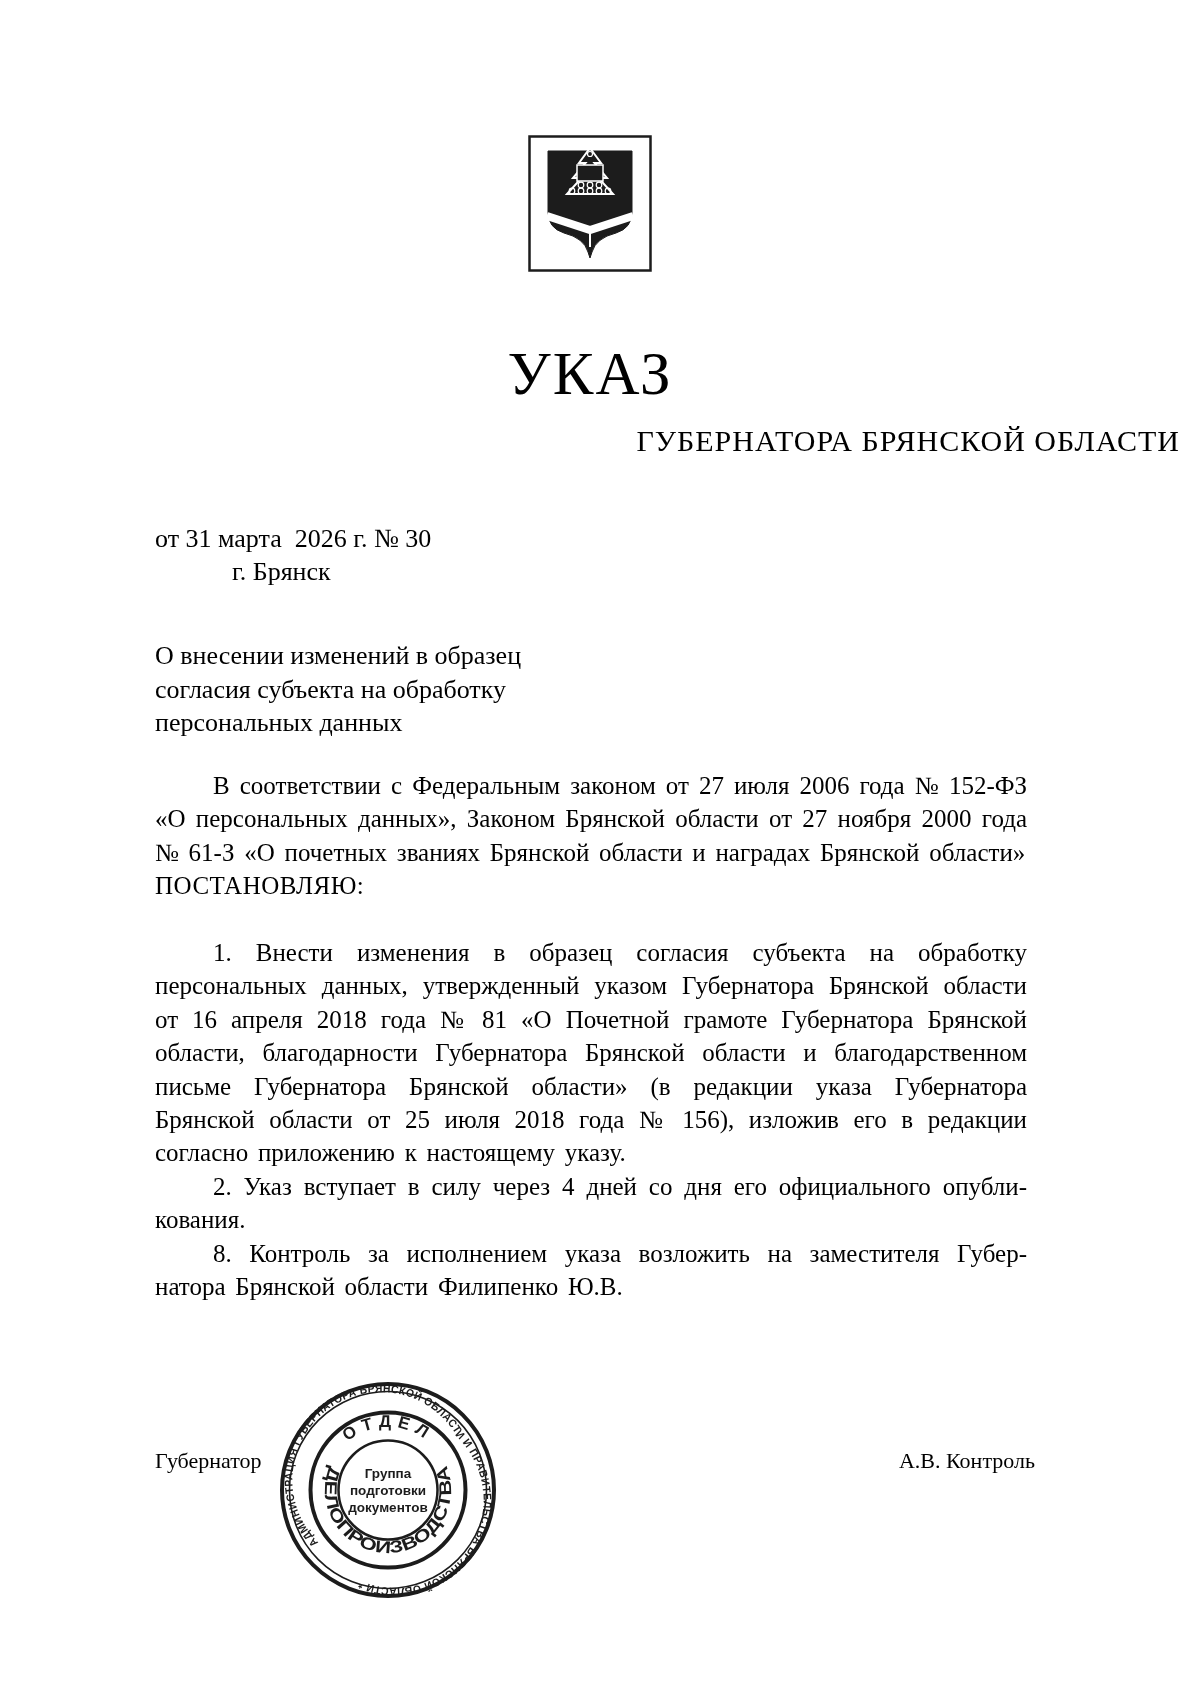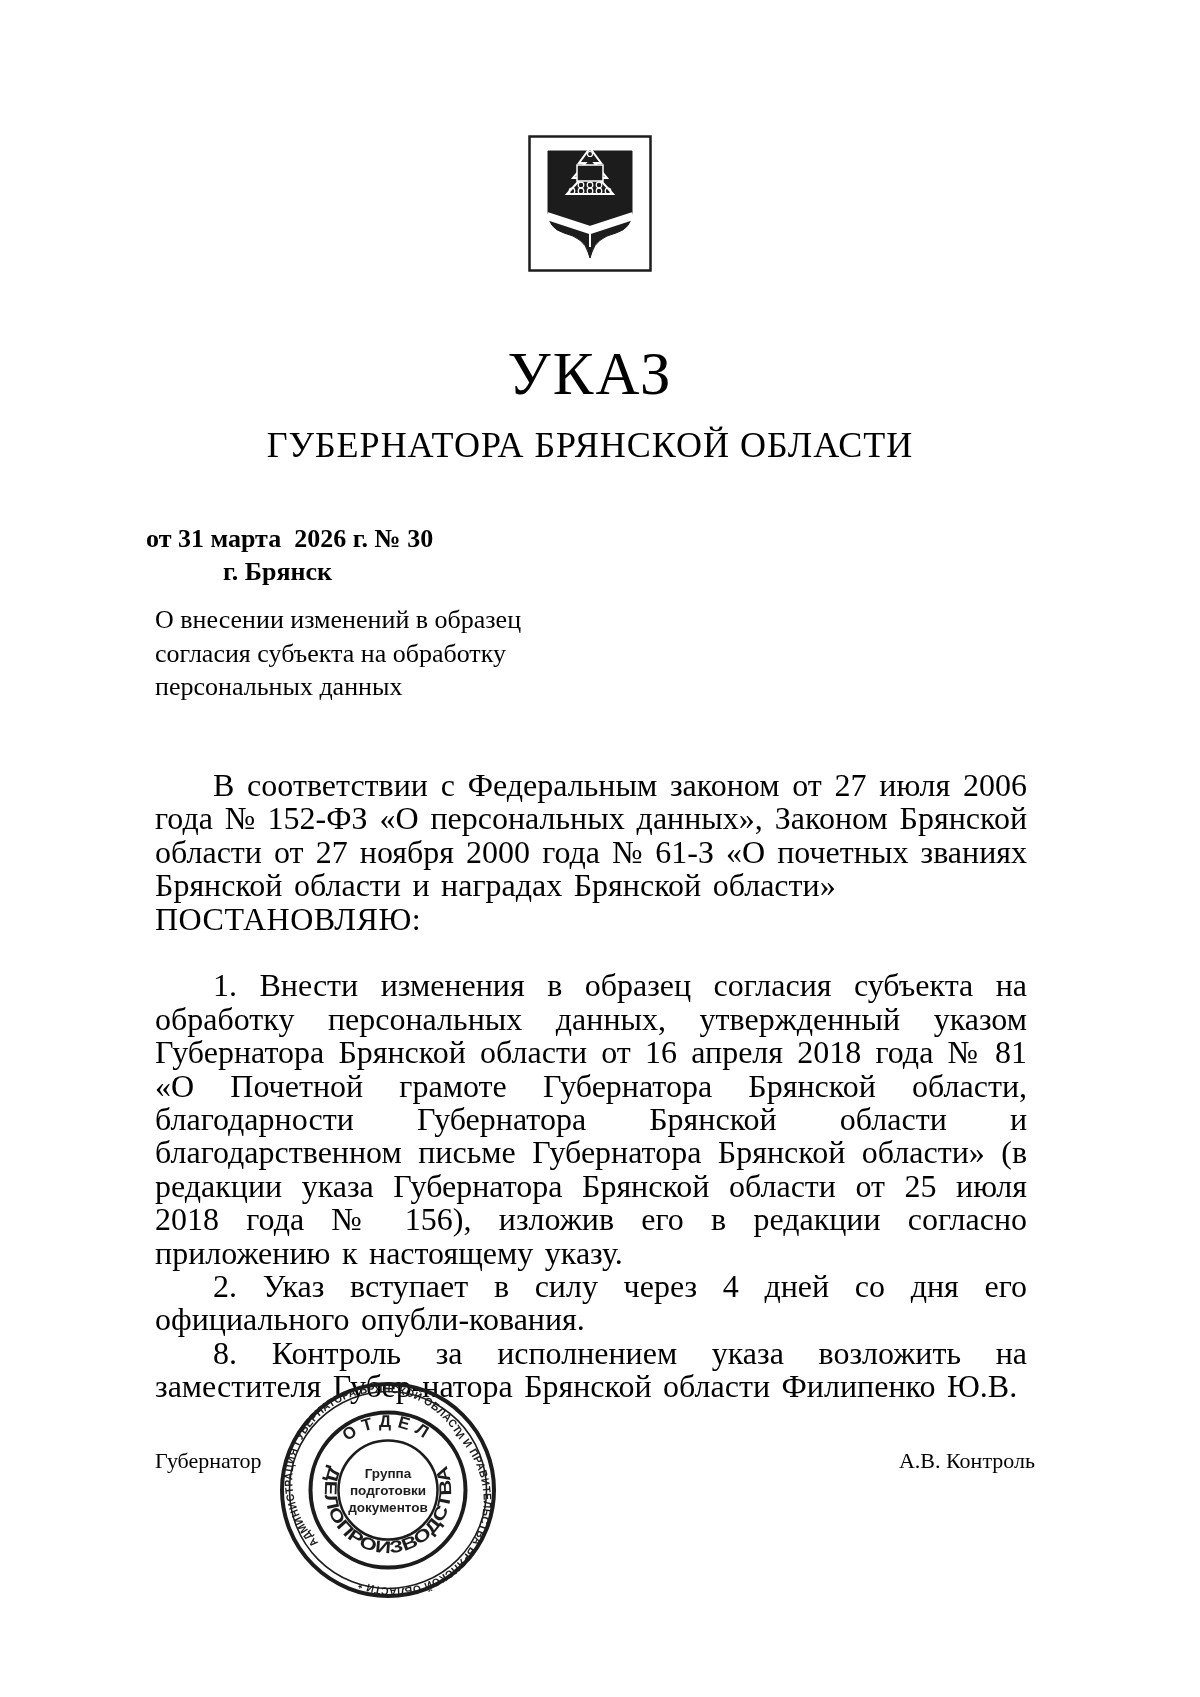--- a/index.html
+++ b/index.html
@@ -16,37 +16,37 @@
   .emblem{
     position:absolute;left:528px;top:135px;width:124px;height:137px;
   }
   .doc-type{
     position:absolute;left:0;top:339px;width:1180px;
     text-align:center;
     font-size:61px;letter-spacing:2px;font-weight:400;
   }
   .issuer{
     position:absolute;left:0;top:424px;width:1180px;
-    text-align:center;
-    font-size:36px;letter-spacing:1px;
+    text-align:right;
+    font-size:30px;letter-spacing:1px;
   }
   .meta{
-    position:absolute;left:146px;top:522px;
-    font-size:26px;line-height:33px;font-weight:bold;
+    position:absolute;left:155px;top:522px;
+    font-size:26px;line-height:33px;
   }
   .date-number-line{white-space:pre;}
   .city-line{margin-left:77px;}
   .subject{
-    position:absolute;left:155px;top:603px;width:420px;
+    position:absolute;left:155px;top:639px;width:420px;
     font-size:26px;line-height:33.5px;
     white-space:pre-line;
   }
   .decree-body{
     position:absolute;left:155px;top:769px;width:872px;
-    font-size:32px;line-height:33.4px;
+    font-size:25px;line-height:33.4px;
     text-align:justify;
     word-spacing:3.5px;
   }
   .decree-body p{margin:0;}
   .preamble{text-indent:58px;}
   .resolution-word{text-indent:0;letter-spacing:0.5px;}
   .decree-item{text-indent:58px;}
   .decree-item.first{margin-top:33.4px;}
   .signature-row{
     position:absolute;left:155px;top:1448px;width:880px;

